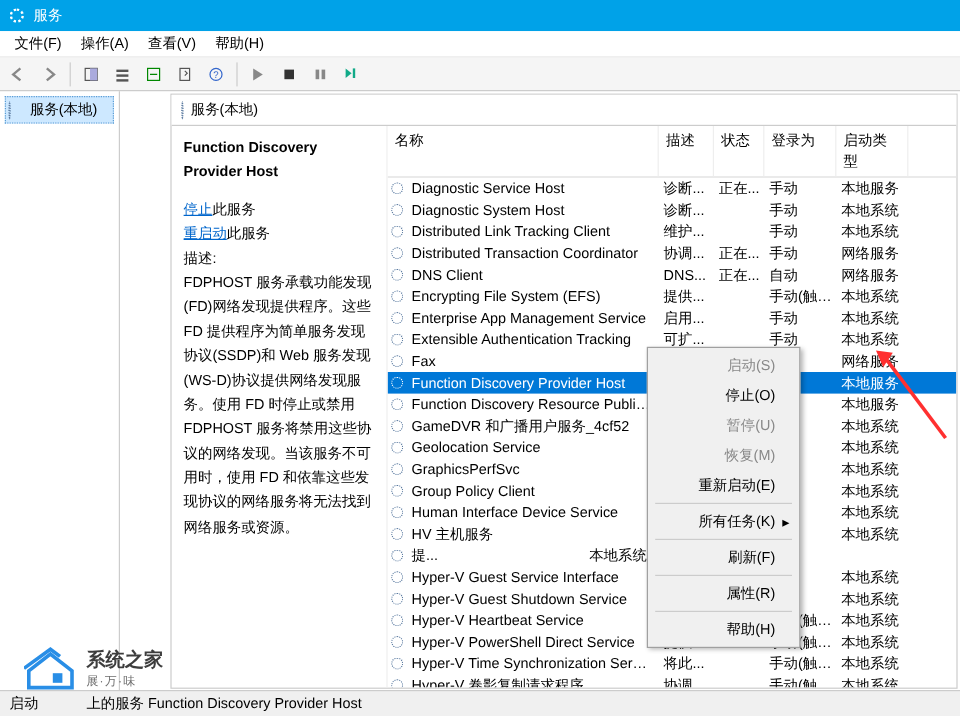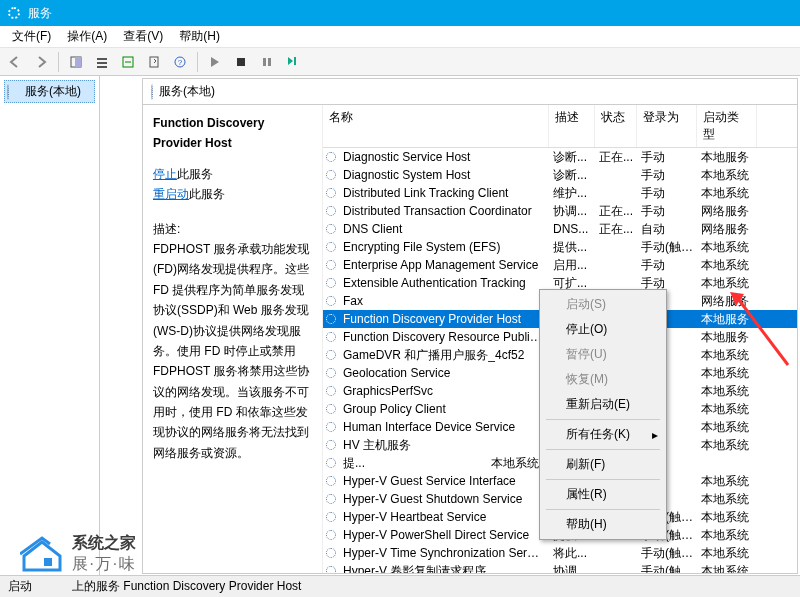--- a/index.html
+++ b/index.html
@@ -16,46 +16,46 @@
 .body { display: flex; height: 500px; gap: 40px; }
 .tree { width: 100px; border-right: 1px solid #ccc; padding: 4px; }
 .tree-item { display: flex; align-items: center; gap: 4px; padding: 2px; background: #cde8ff; border: 1px dotted #5a9bd4; }
 .tree-item .ico { width: 14px; height: 14px; }
 .right { flex: 1; display: flex; flex-direction: column; border: 1px solid #ccc; margin: 2px; }
 .right-head { background: #fff; border-bottom: 1px solid #ccc; padding: 4px 8px; display: flex; align-items: center; gap: 6px; }
 .right-body { flex: 1; display: flex; overflow: hidden; }
 .detail { width: 180px; padding: 8px 10px; border-right: 1px solid #eee; line-height: 1.7; }
 .detail .svc-name { font-weight: bold; margin-bottom: 10px; }
 .detail a { color: #0066cc; text-decoration: underline; display: inline; }
-.detail .desc { margin-top: 14px; }
+.detail .desc { }
 .list { flex: 1; position: relative; overflow: hidden; }
 .list-head { display: flex; background: #fff; border-bottom: 1px solid #ddd; }
 .list-head .col { padding: 4px 6px; border-right: 1px solid #eee; font-weight: normal; }
 .c-name { width: 226px; }
 .c-desc { width: 46px; }
 .c-stat { width: 42px; }
 .c-start { width: 60px; }
 .c-logon { width: 60px; }
 .rows { }
 .row { display: flex; height: 18px; align-items: center; }
 .row.sel { background: #0078d7; color: #fff; }
 .row .cell { padding: 0 4px; overflow: hidden; white-space: nowrap; text-overflow: ellipsis; }
 .row .ico { width: 16px; flex-shrink: 0; display: inline-flex; align-items: center; justify-content: center; }
 .gear-s { width: 10px; height: 10px; border: 1.5px dotted #5a7aa0; border-radius: 50%; }
 .row.sel .gear-s { border-color: #fff; }
 .ctxmenu { position: absolute; left: 539px; top: 289px; width: 128px; background: #f0f0f0; border: 1px solid #a0a0a0; box-shadow: 2px 2px 4px rgba(0,0,0,0.3); z-index: 10; padding: 2px; }
-.ctxmenu .mi { padding: 4px 18px 4px 24px; position: relative; }
+.ctxmenu .mi { padding: 4px 18px 4px 24px; position: relative; text-align: right; }
 .ctxmenu .mi.dis { color: #888; }
 .ctxmenu .mi .arr { position: absolute; right: 6px; top: 6px; }
 .ctxmenu hr { border: none; border-top: 1px solid #ccc; margin: 2px 4px; }
 .status { position: absolute; bottom: 0; left: 0; right: 0; height: 22px; background: #f0f0f0; border-top: 1px solid #ccc; padding: 3px 8px; display: flex; align-items: center; }
 .watermark { position: absolute; left: 20px; bottom: 22px; display: flex; align-items: center; gap: 8px; z-index: 5; opacity: 0.95; }
 .wm-ico { width: 44px; height: 36px; }
 .wm-txt .l1 { font-size: 16px; font-weight: bold; color: #333; }
-.wm-txt .l2 { font-size: 16px; color: #666; letter-spacing: 1px; }
+.wm-txt .l2 { font-size: 10px; color: #666; letter-spacing: 1px; }
 .arrow-red { position: absolute; z-index: 8; pointer-events: none; }
 svg { display: block; }
 </style>
 </head>
 <body>
 
 <div class="window">
 
   <div class="titlebar">
     <span class="ico">

